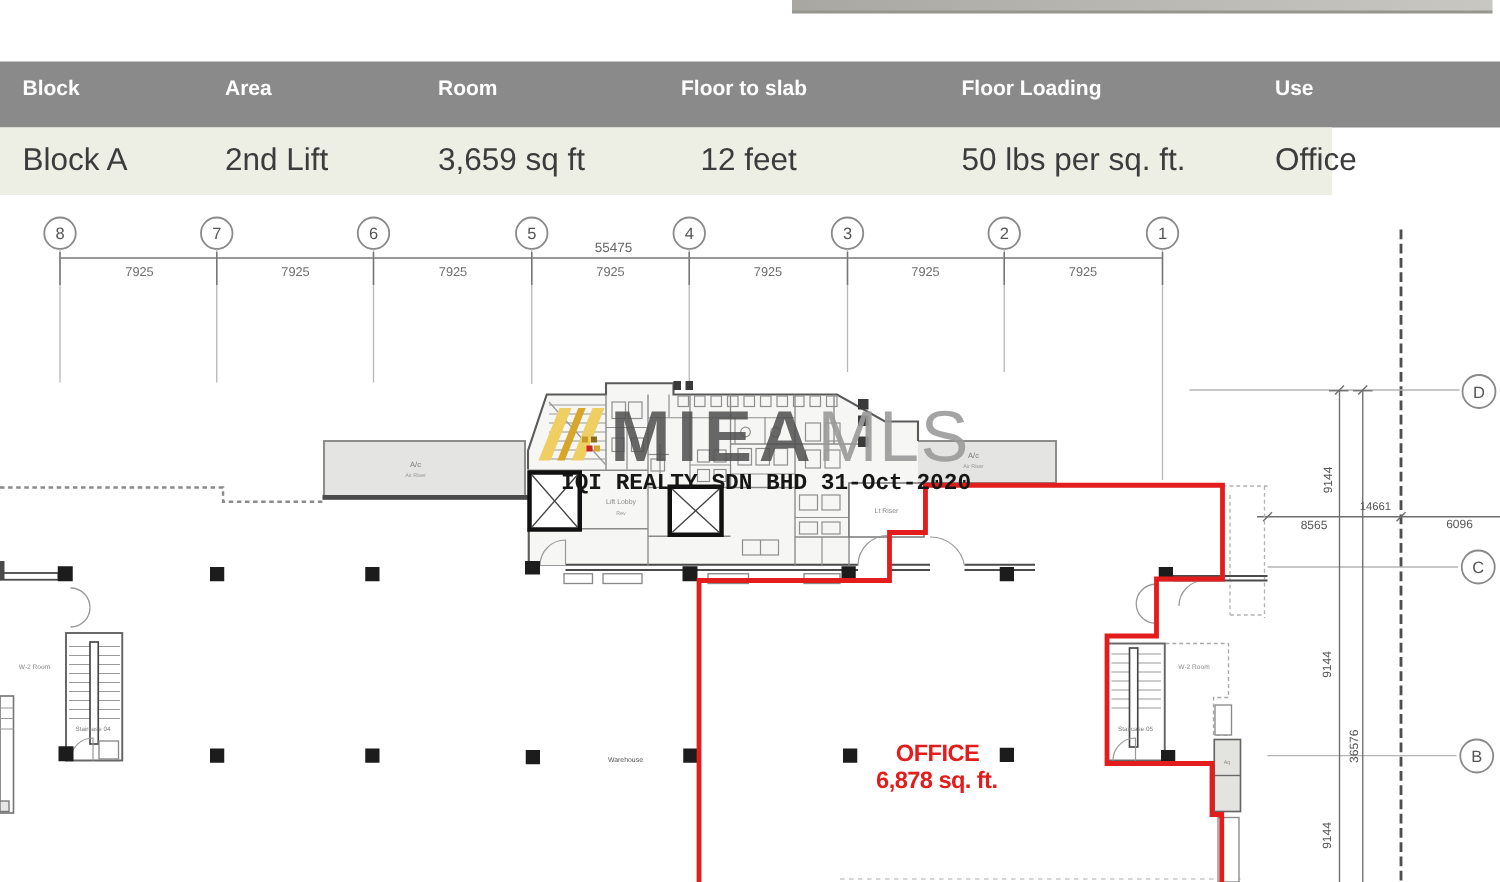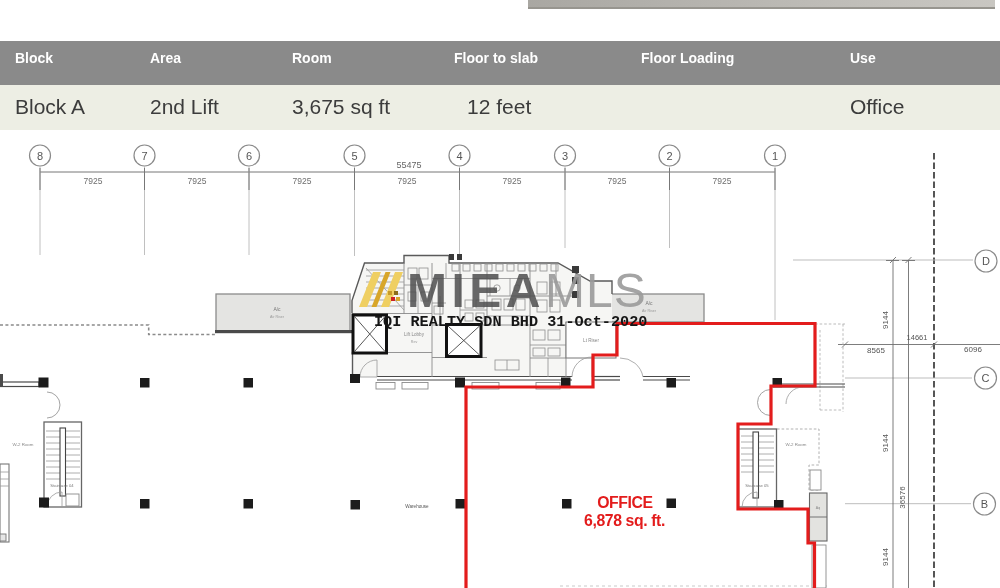--- a/index.html
+++ b/index.html
@@ -15,25 +15,26 @@
 
 <div class="abs" style="left:0;top:41px;width:1000px;height:44px;background:#8a8a8a;color:#ffffff;font-weight:bold;font-size:14px;">
   <span class="abs" style="left:15px;top:9px;">Block</span>
   <span class="abs" style="left:150px;top:9px;">Area</span>
   <span class="abs" style="left:292px;top:9px;">Room</span>
   <span class="abs" style="left:454px;top:9px;">Floor to slab</span>
   <span class="abs" style="left:641px;top:9px;">Floor Loading</span>
   <span class="abs" style="left:850px;top:9px;">Use</span>
 </div>
 
-<div class="abs" style="left:0;top:85px;width:1000px;height:45px;background:#edeee4;color:#3c3c3c;font-size:21px;">
+<div class="abs" style="left:0;top:85px;width:888px;height:45px;background:#edeee4;color:#3c3c3c;font-size:21px;">
   <span class="abs" style="left:15px;top:10px;">Block A</span>
   <span class="abs" style="left:150px;top:10px;">2nd Lift</span>
-  <span class="abs" style="left:292px;top:10px;">3,675 sq ft</span>
+  <span class="abs" style="left:292px;top:10px;">3,659 sq ft</span>
   <span class="abs" style="left:455px;top:10px;margin-left:12px;">12 feet</span>
+  <span class="abs" style="left:641px;top:10px;">50 lbs per sq. ft.</span>
   <span class="abs" style="left:850px;top:10px;">Office</span>
 </div>
 
 <svg class="abs" style="left:0;top:0;" width="1000" height="588" viewBox="0 0 1000 588">
 <g fill="none" stroke-linecap="butt">
 
 <g>
         <circle cx="40" cy="155.5" r="10.5" stroke="#8a8a8a" stroke-width="1.2"></circle>
         <text x="40" y="159.5" fill="#555" font-size="11" text-anchor="middle" stroke="none">8</text>
       </g>

